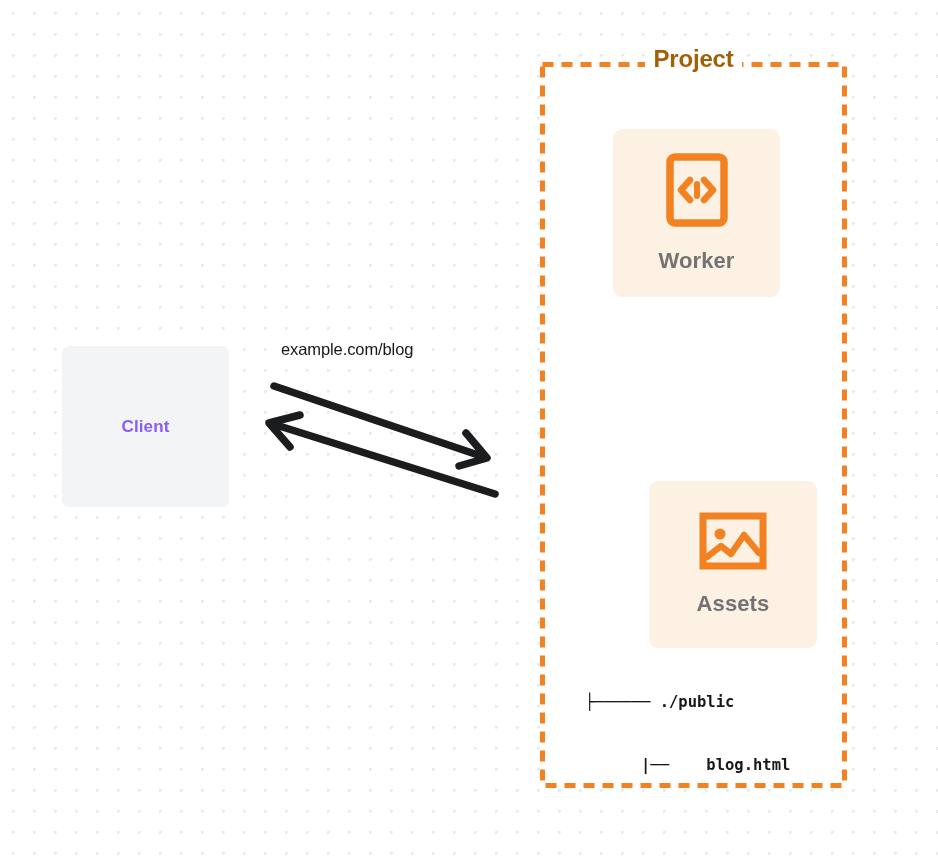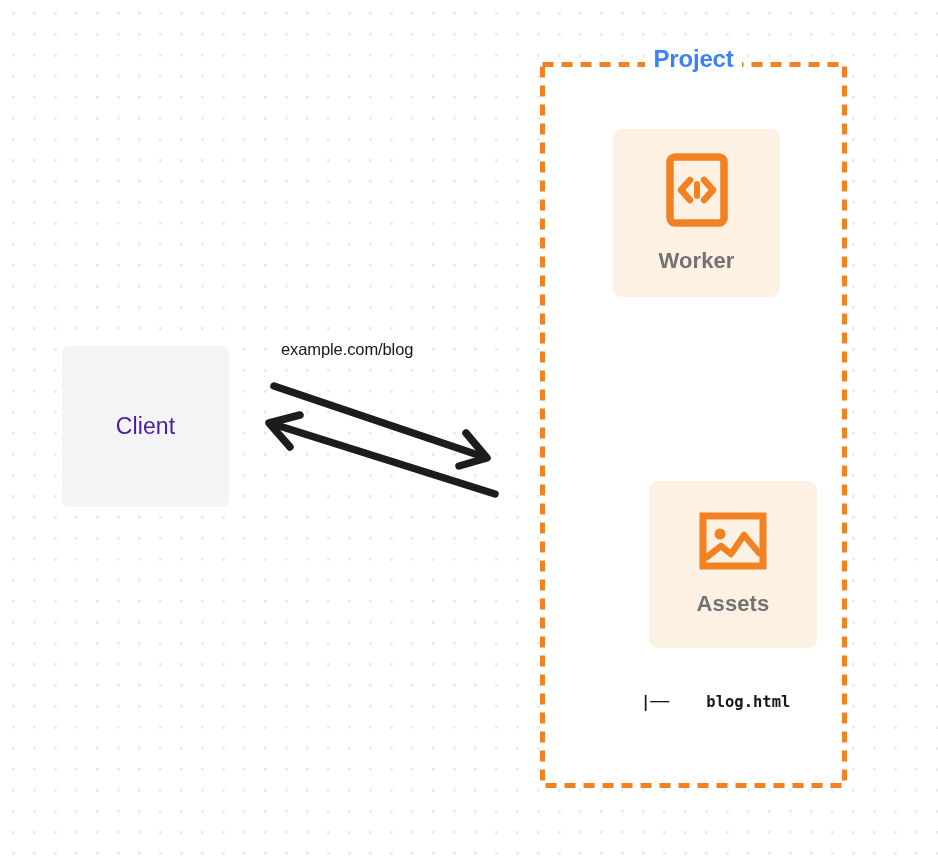--- a/index.html
+++ b/index.html
@@ -33,23 +33,23 @@
     top: 346px;
     width: 167px;
     height: 161px;
     background: #f3f4f6;
     border-radius: 7px;
     display: flex;
     align-items: center;
     justify-content: center;
   }
   #client-node .node-title {
-    font-size: 23px;
-    font-weight: normal;
-    color: #4c1d95;
+    font-size: 17px;
+    font-weight: bold;
+    color: #8b5cf6;
     letter-spacing: 0.1px;
   }
 
   
   #edge-layer {
     position: absolute;
     left: 0;
     top: 0;
     width: 938px;
     height: 860px;
@@ -86,21 +86,21 @@
   }
   #project-title {
     position: absolute;
     left: 50%;
     top: -17px;
     transform: translateX(-50%);
     background: #ffffff;
     padding: 0 9px;
     font-size: 24px;
     font-weight: bold;
-    color: #3b82f6;
+    color: #a16207;
     letter-spacing: -0.2px;
     white-space: nowrap;
   }
 
   
   .resource-node {
     position: absolute;
     background: #fdf1e4;
     border-radius: 9px;
     display: flex;
@@ -197,18 +197,19 @@
         <svg width="68" height="58" viewBox="0 0 68 58" fill="none" xmlns="http://www.w3.org/2000/svg">
           <rect x="4" y="4" width="60" height="50" stroke="#f28122" stroke-width="7" fill="none"></rect>
           <circle cx="21" cy="22" r="5.5" fill="#f28122"></circle>
           <path d="M8 45 L22 34 L32 42 L45 23 L60 41" stroke="#f28122" stroke-width="6.5" stroke-linecap="round" stroke-linejoin="round" fill="none"></path>
         </svg>
       </span>
       <span class="node-title">Assets</span>
     </div>
 
     <div id="assets-file-tree">
+      <span class="tree-row">├────── ./public</span>
       <span class="tree-row">      |──    blog.html</span>
       
     </div>
 
   </div>
 </div>
 
 </body></html>

